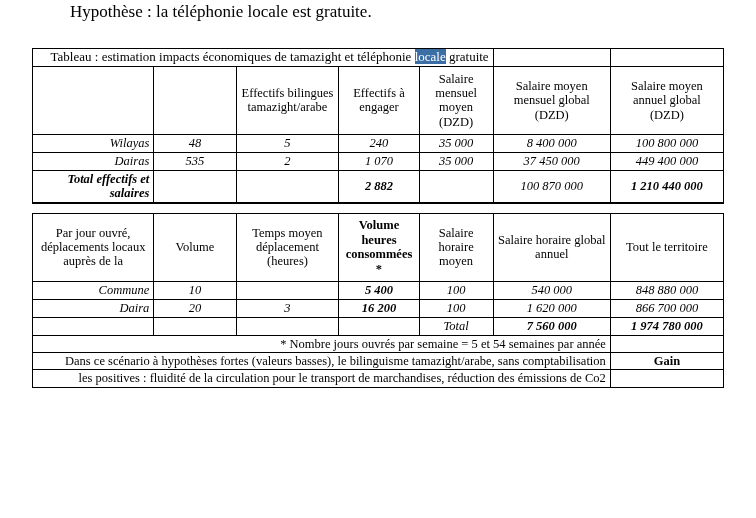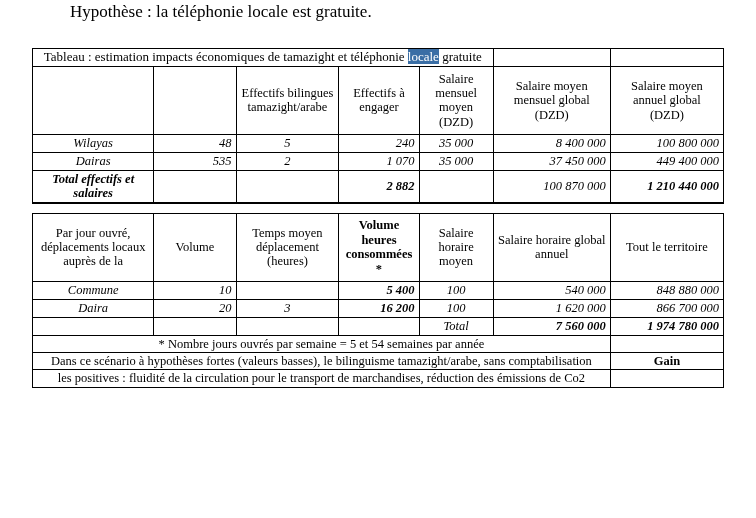--- a/index.html
+++ b/index.html
@@ -40,22 +40,22 @@
     width: 692px;
     font-size: 12.5px;
     font-family: "Liberation Serif", serif;
   }
   table.doc td {
     border: 1px solid #000000;
     padding: 1px 4px;
     vertical-align: middle;
     line-height: 1.15;
   }
-  .c-left { text-align: center; }
-  .c-right { text-align: right; }
+  .c-left { text-align: right; }
+  .c-right { text-align: center; }
   .c-center { text-align: center; }
   .bold { font-weight: bold; }
   .title-row td {
     padding: 3px 5px;
     font-size: 13px;
   }
   .nb { border: none !important; }
   .hdr {
     text-align: center;
     font-size: 12.5px;

